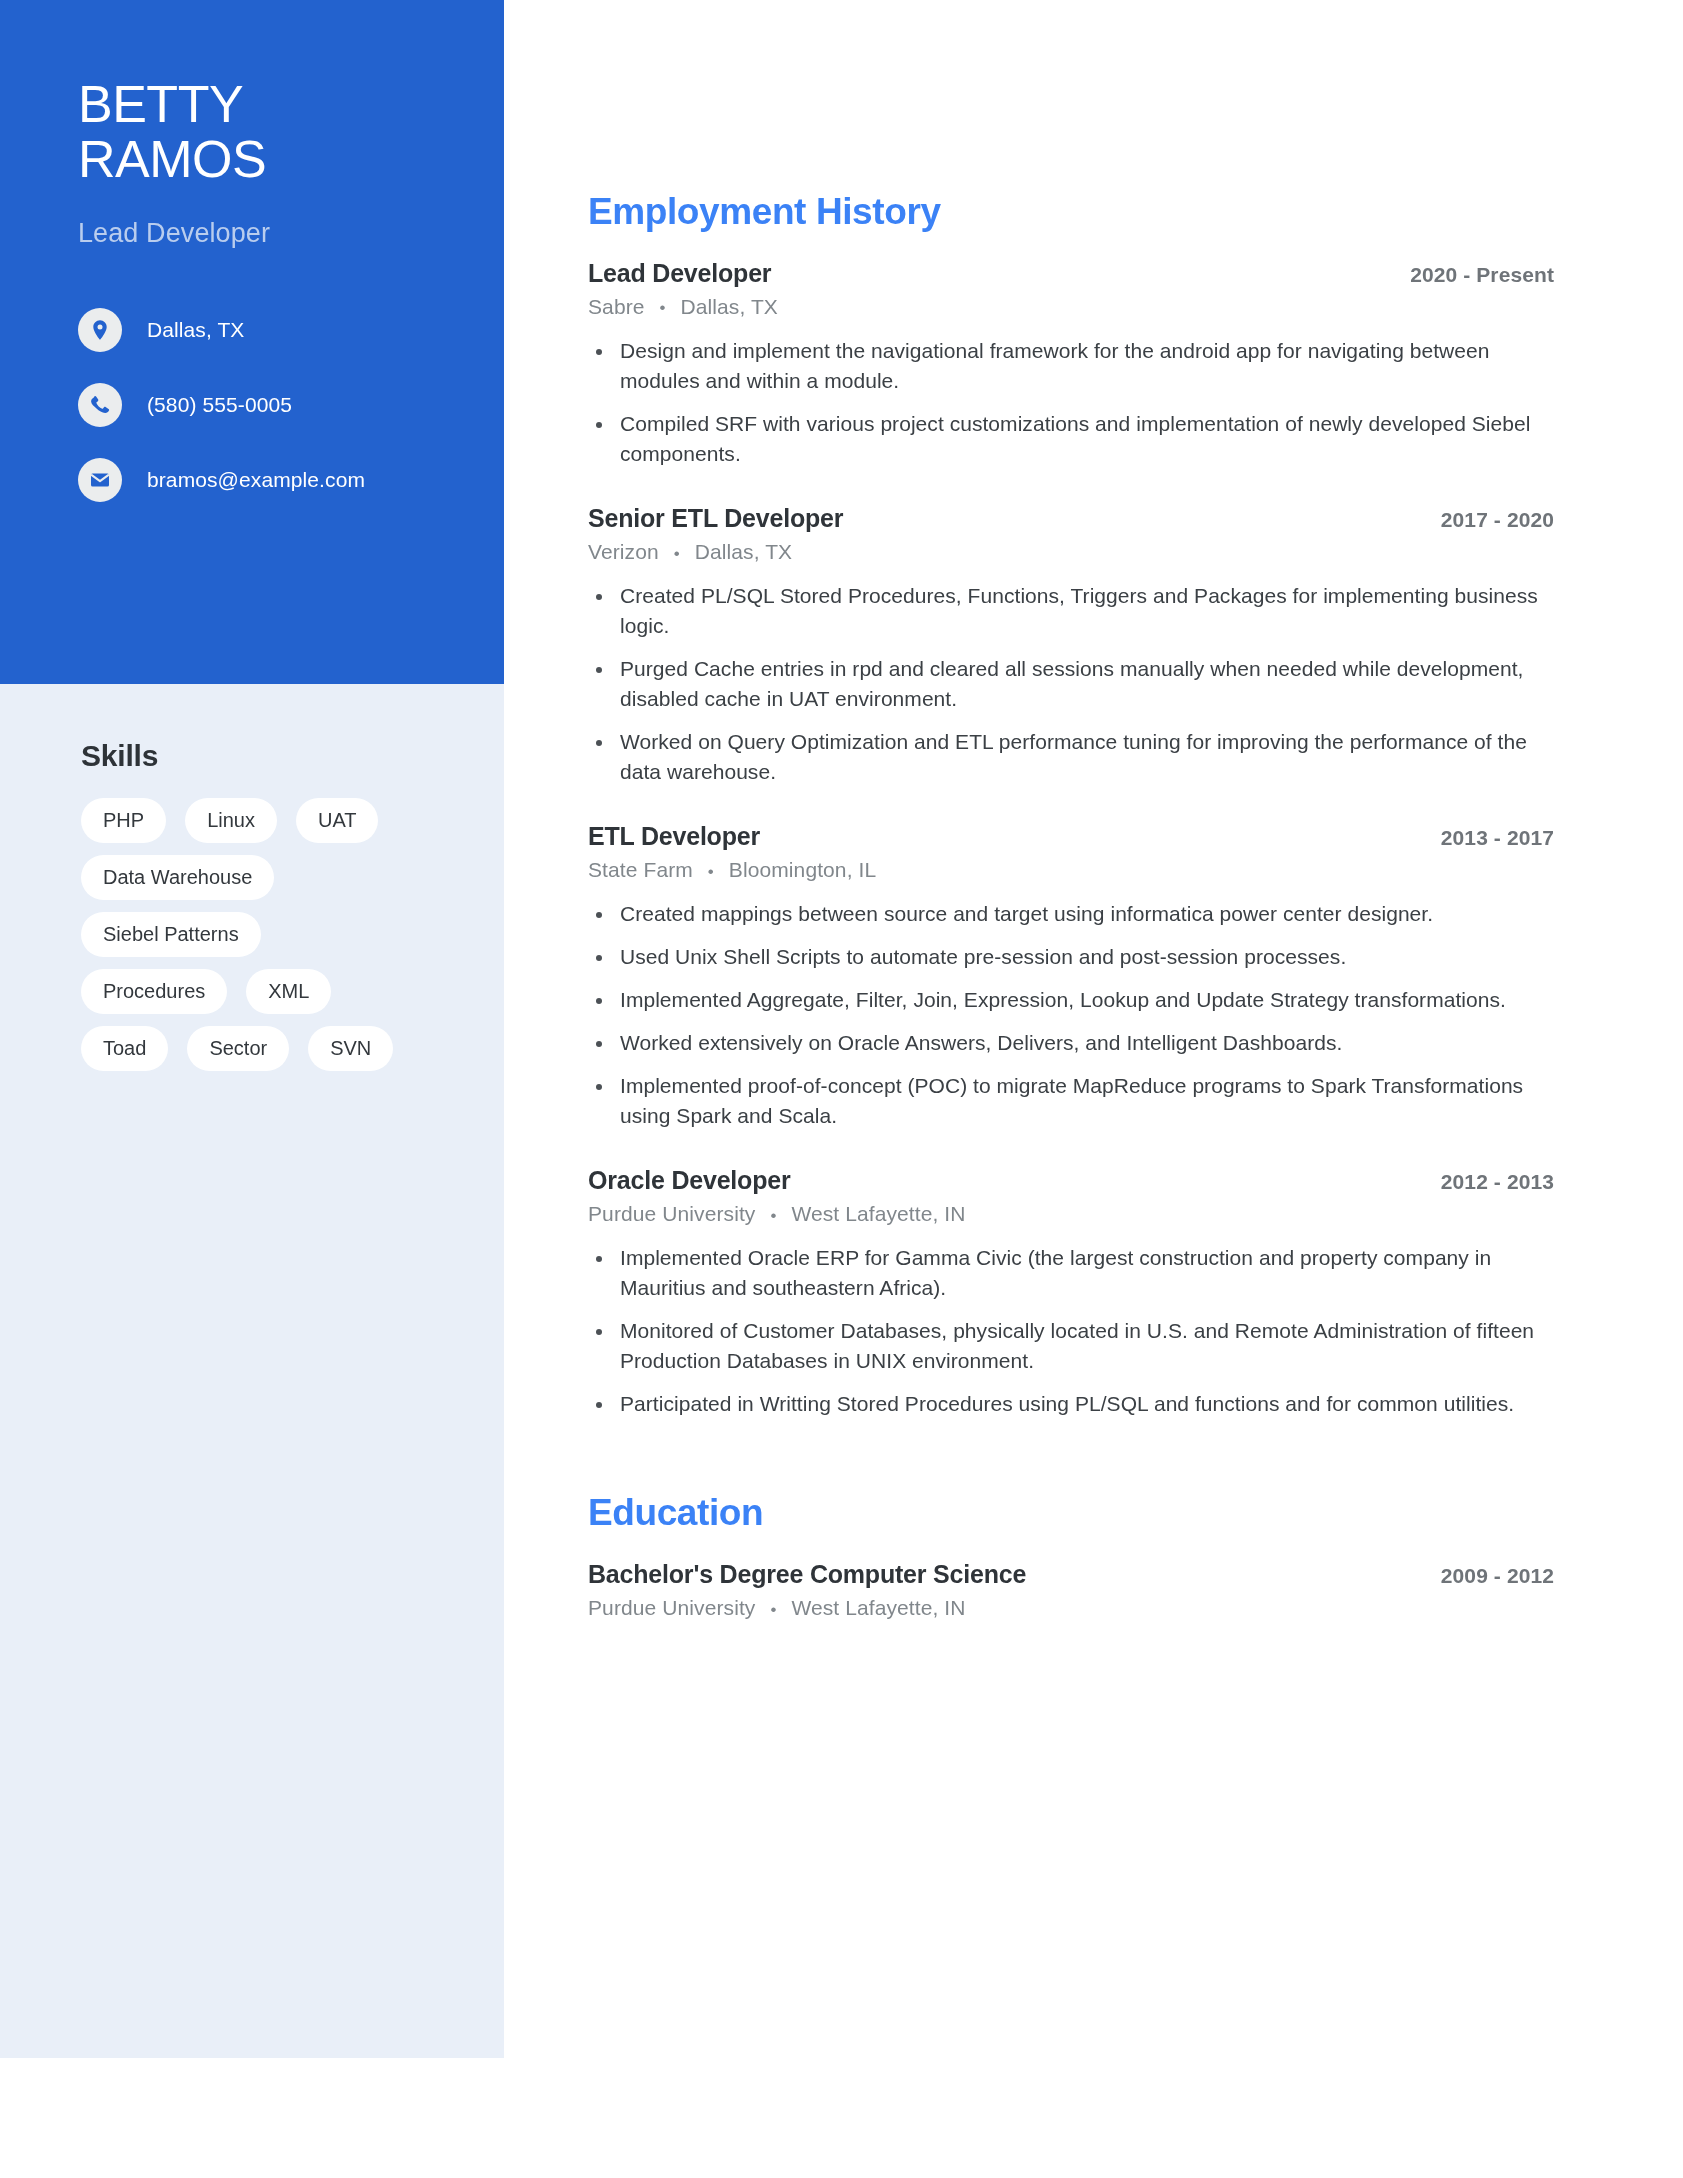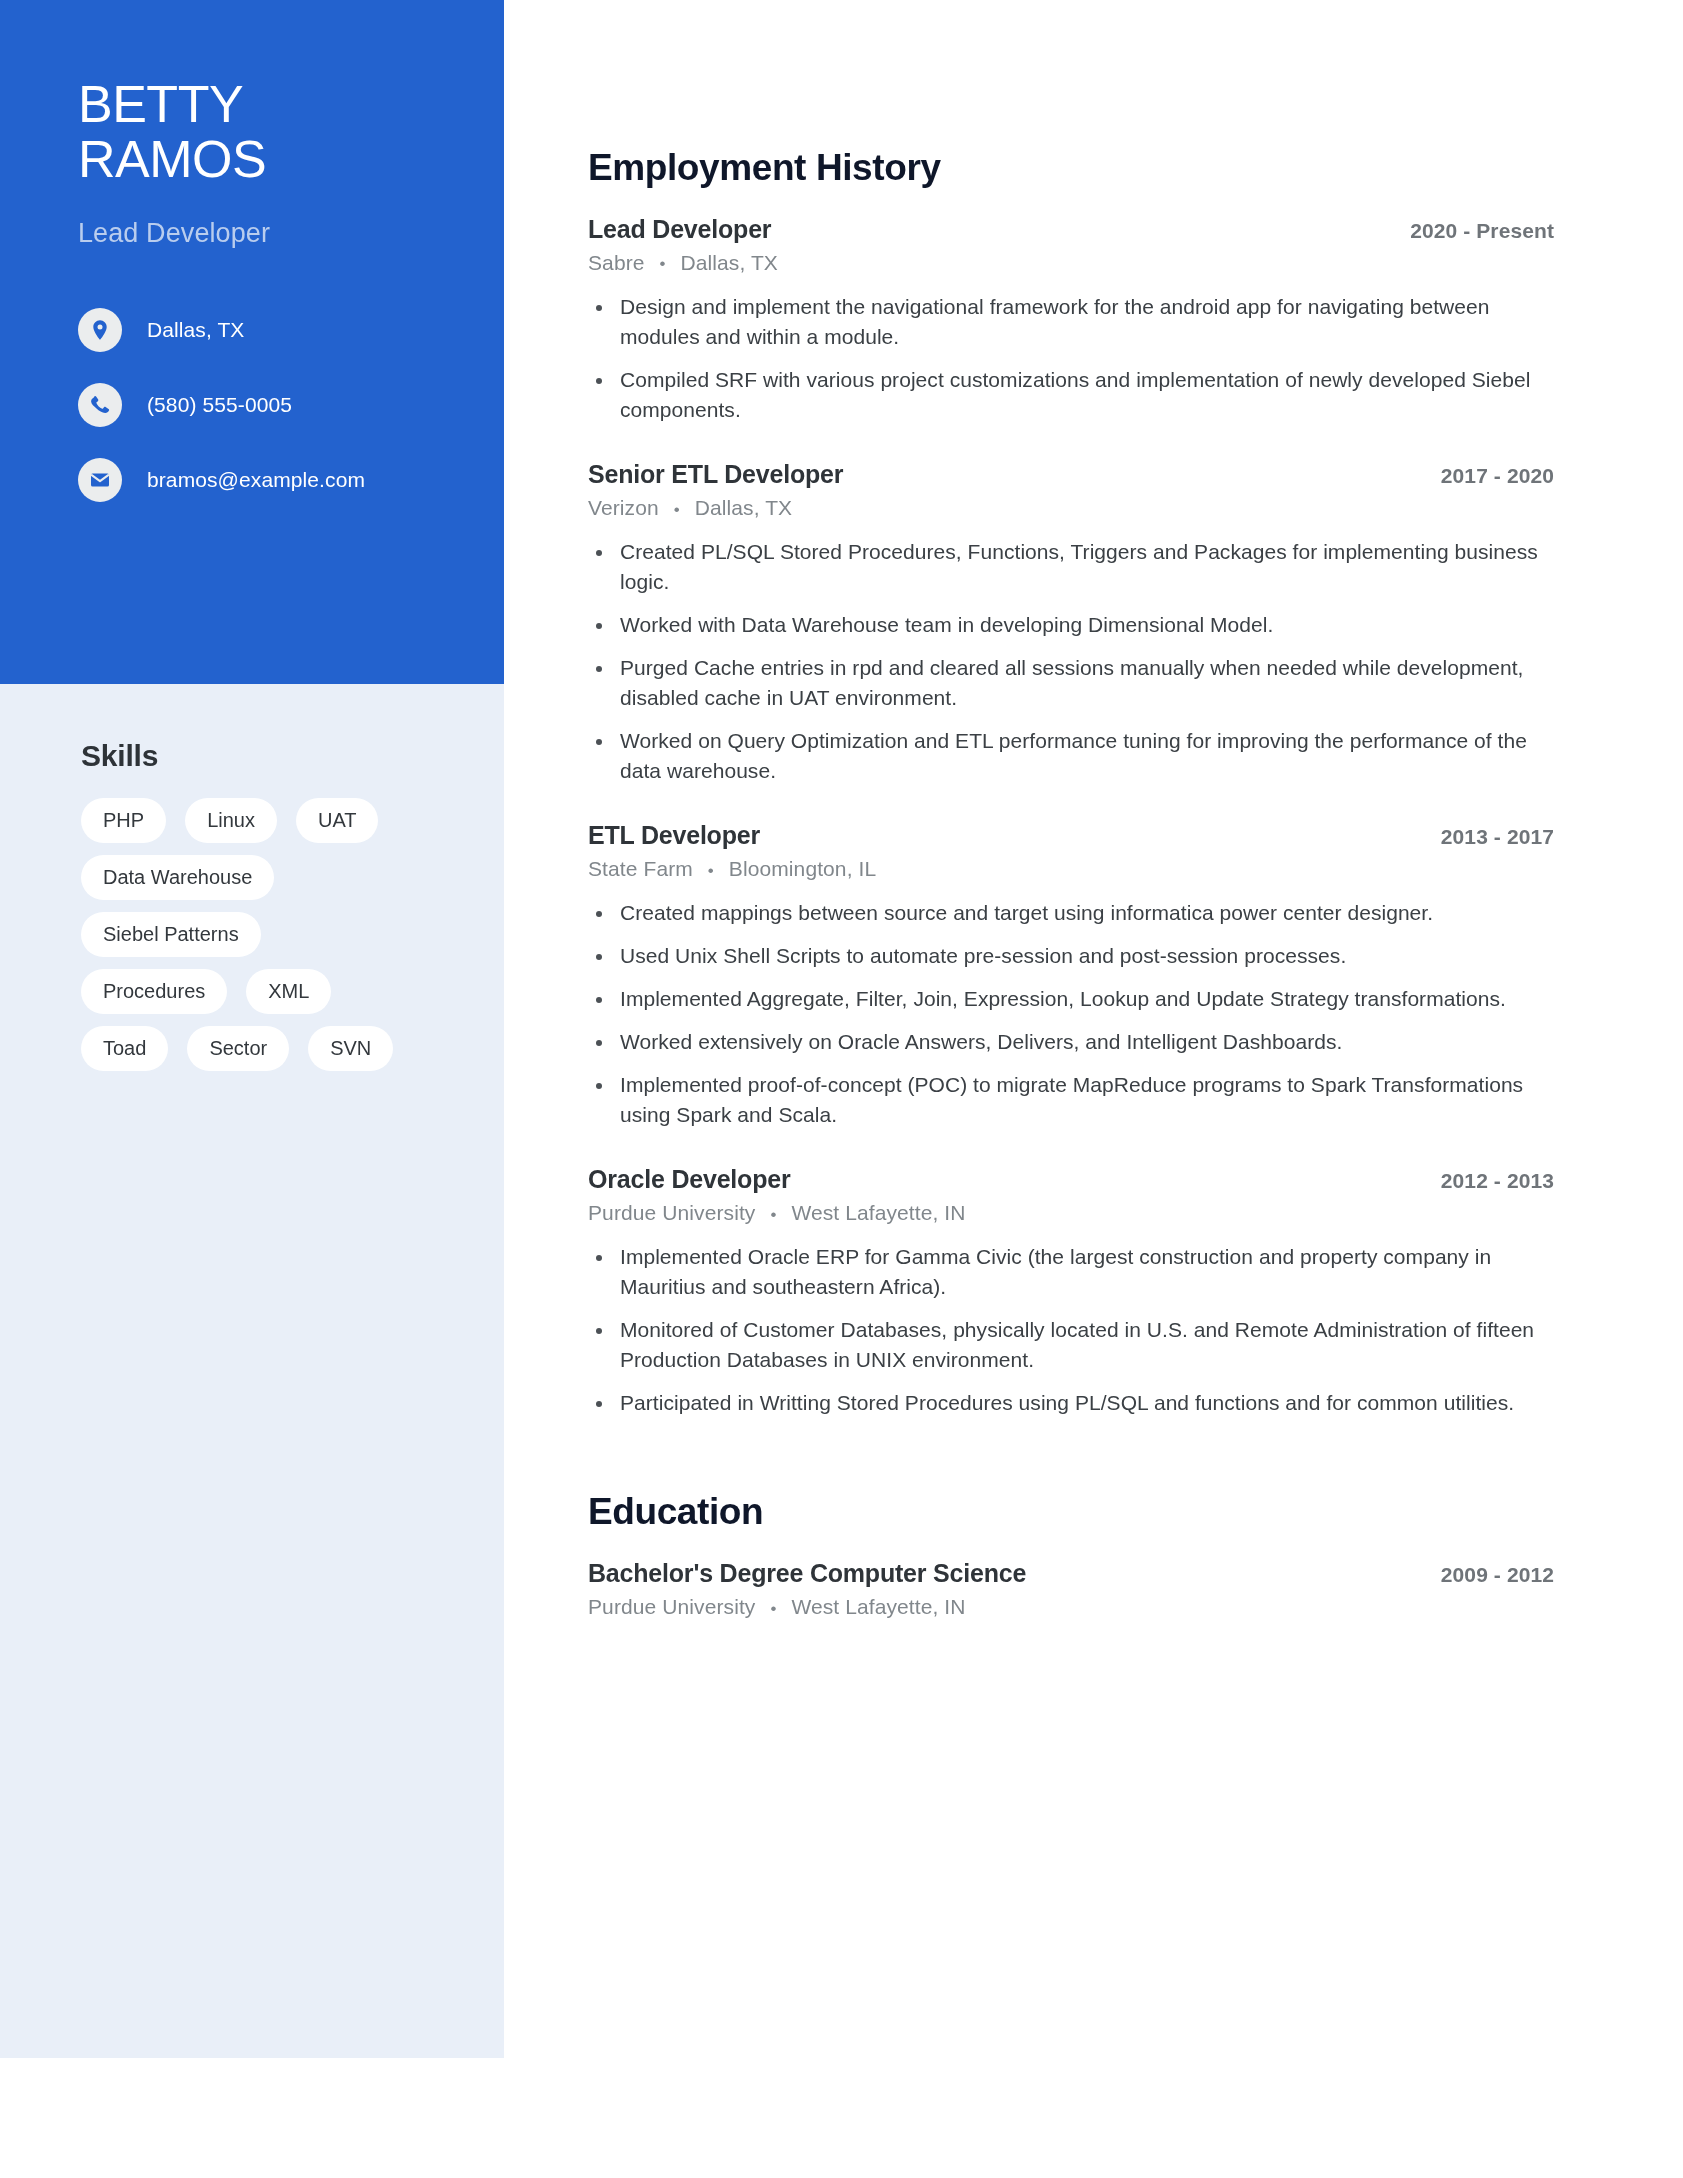--- a/index.html
+++ b/index.html
@@ -118,23 +118,24 @@
   
   .main {
     flex: 1;
     padding: 147px 129px 0 84px;
     position: relative;
   }
 
   .section-title {
     font-size: 37px;
     font-weight: 700;
-    color: #0f172a;
+    color: #3b82f6;
     letter-spacing: -0.4px;
     margin-bottom: 26px;
+    margin-top: 44px;
   }
 
   .job { margin-bottom: 4px; }
 
   .job-head {
     display: flex;
     justify-content: space-between;
     align-items: baseline;
   }
 
@@ -300,21 +301,20 @@
         <span class="job-role">Senior ETL Developer</span>
         <span class="job-dates">2017 - 2020</span>
       </div>
       <div class="job-meta">
         <span>Verizon</span>
         <span class="sep">•</span>
         <span>Dallas, TX</span>
       </div>
       <ul class="bullets">
         <li>Created PL/SQL Stored Procedures, Functions, Triggers and Packages for implementing business logic.</li>
-        <li>Worked with Data Warehouse team in developing Dimensional Model.</li>
         <li>Purged Cache entries in rpd and cleared all sessions manually when needed while development, disabled cache in UAT environment.</li>
         <li>Worked on Query Optimization and ETL performance tuning for improving the performance of the data warehouse.</li>
       </ul>
     </section>
 
     <div class="spacer-job"></div>
 
     <section class="job">
       <div class="job-head">
         <span class="job-role">ETL Developer</span>

